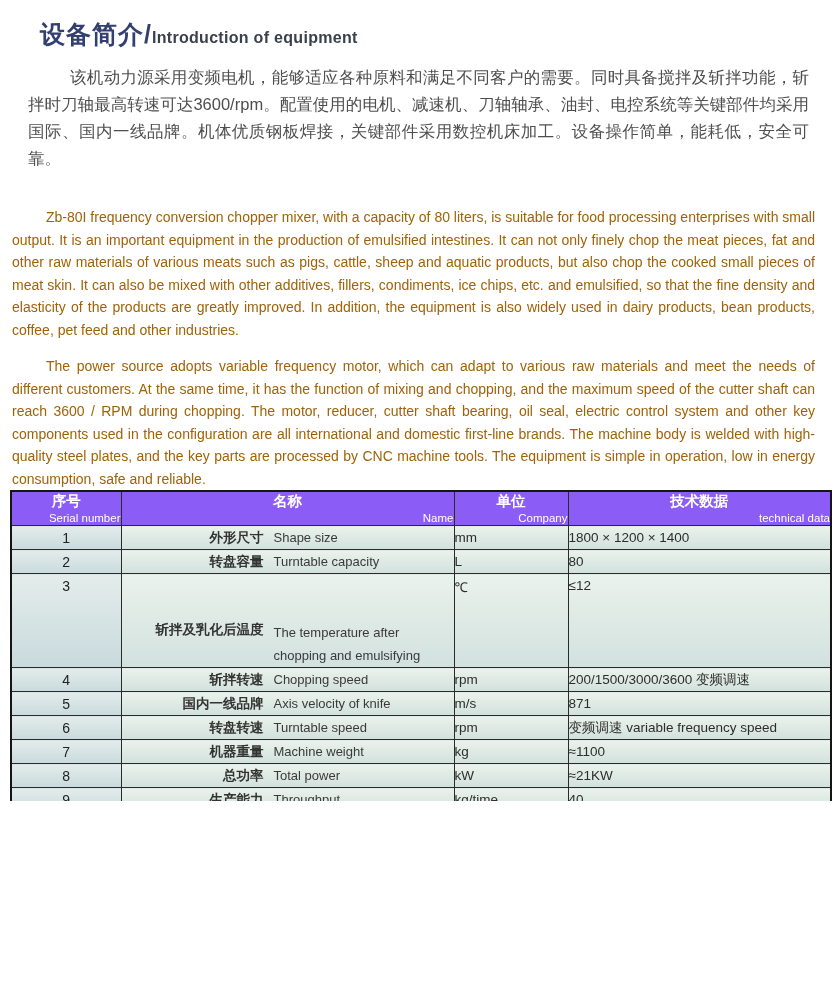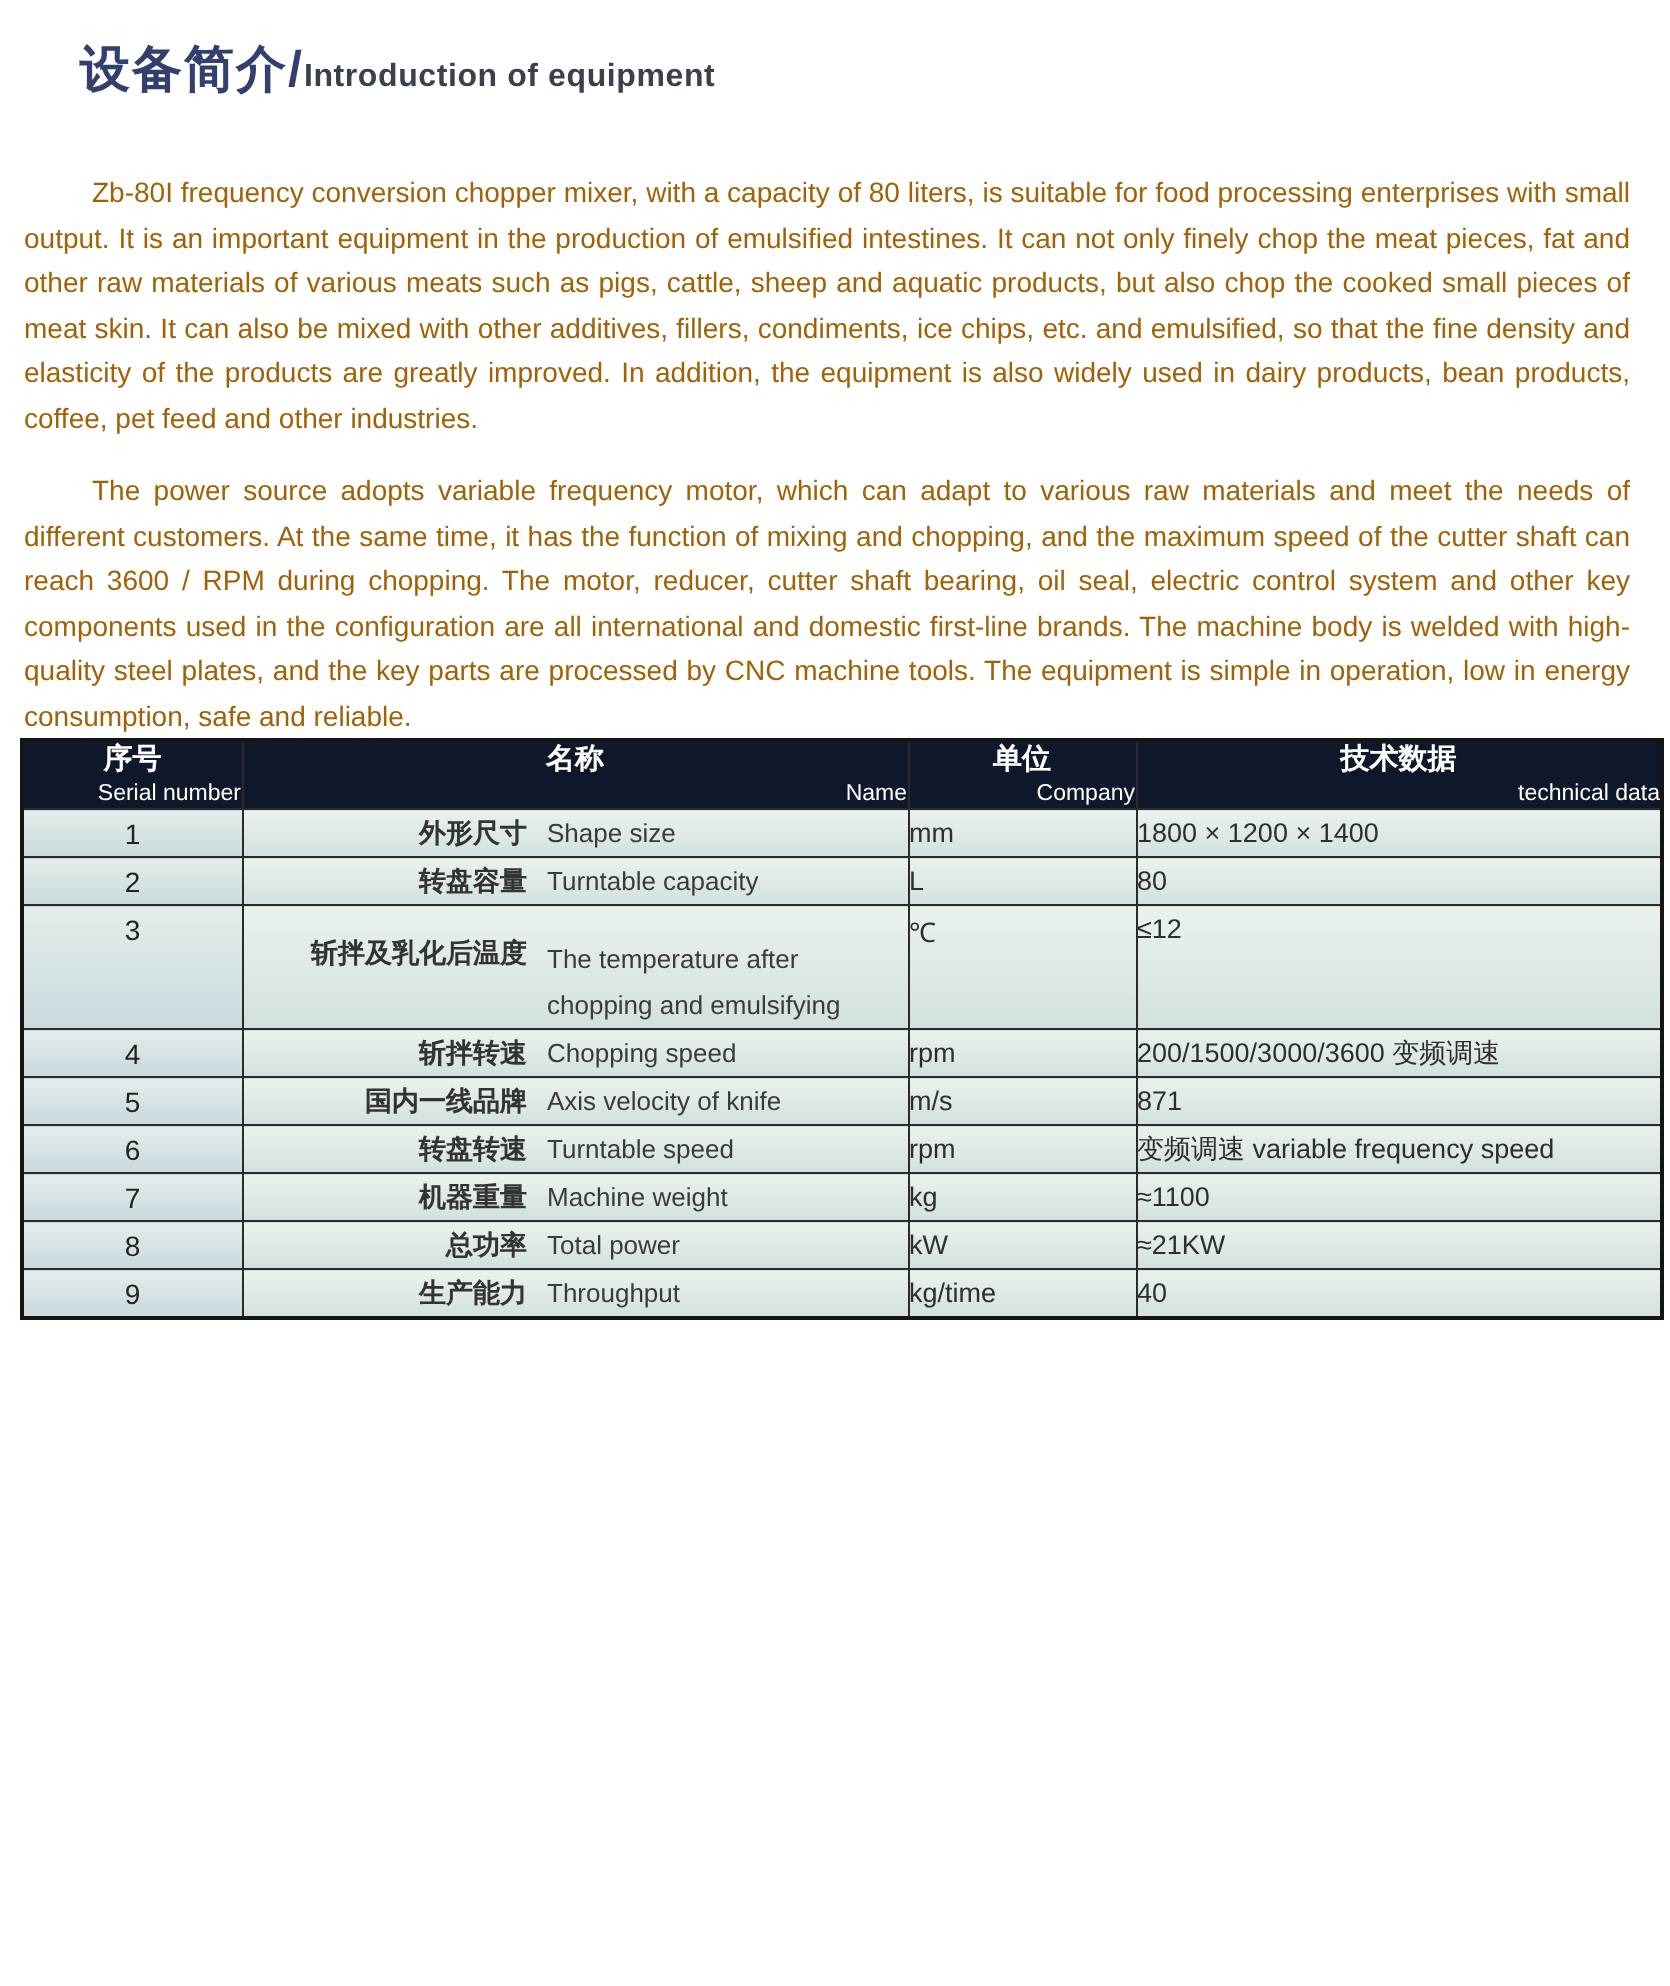--- a/index.html
+++ b/index.html
@@ -34,51 +34,52 @@
   .params-zh { font-size:28px; color:#0e0e0e; font-weight:600; letter-spacing:2px; }
   .params-en { font-size:13.5px; color:#1f1f1f; margin-left:10px; }
 
   table.params-table {
     border-collapse:collapse; table-layout:fixed;
     width:820px; margin-left:10px;
     border:2px solid #151515;
   }
   .params-table th, .params-table td { border:1px solid #2a2a2a; padding:0; }
 
-  thead th { background:#0f172a; color:#ffffff; padding:4px 0 5px; }
+  thead th { background:#8b5cf6; color:#ffffff; padding:4px 0 5px; }
   .th-zh { font-size:14.5px; font-weight:bold; line-height:19px; }
   .th-en { font-size:11.5px; font-weight:normal; line-height:14px;text-align:right; }
 
   tbody td {
     height:23px;
     background:linear-gradient(180deg, #eaf2ec 0%, #d2e1de 100%);
     font-size:14px; color:#222; vertical-align:middle;
   }
   td.c-no {
     text-align:center;
     background:linear-gradient(180deg, #e3ecea 0%, #c9dadd 100%);
   }
   .name-wrap { display:flex; align-items:center; }
   .n-zh { width:142px; flex:0 0 142px; text-align:right; font-size:13.5px; font-weight:600; color:#333; }
   .n-en { margin-left:10px; font-size:13px; color:#3a3a3a; white-space:pre-line; line-height:23px; }
   td.c-unit, td.c-val { text-align:left; font-size:13.5px; color:#2d2d2d; }
 
   tr.tall td { height:47px; }
   tr.tall td.c-no, tr.tall td.c-unit, tr.tall td.c-val { vertical-align:top; padding-top:4px; }
-  tr.tall .name-wrap { align-items:flex-start; padding-top:15px; }
+  tr.tall .name-wrap { align-items:flex-start; padding-top:15px;margin-top:32px; }
 </style>
 </head>
 <body>
 
 <div class="page">
 
   <header class="intro-header">
     <span class="zh-title">设备简介/</span><span class="en-title">Introduction of equipment</span>
   </header>
 
+  <p class="zh second">该机动力源采用变频电机，能够适应各种原料和满足不同客户的需要。同时具备搅拌及斩拌功能，斩拌时刀轴最高转速可达3600/rpm。配置使用的电机、减速机、刀轴轴承、油封、电控系统等关键部件均采用国际、国内一线品牌。机体优质钢板焊接，关键部件采用数控机床加工。设备操作简单，能耗低，安全可靠。</p>
   <p class="en first-en">Zb-80I frequency conversion chopper mixer, with a capacity of 80 liters, is suitable for food processing enterprises with small output. It is an important equipment in the production of emulsified intestines. It can not only finely chop the meat pieces, fat and other raw materials of various meats such as pigs, cattle, sheep and aquatic products, but also chop the cooked small pieces of meat skin. It can also be mixed with other additives, fillers, condiments, ice chips, etc. and emulsified, so that the fine density and elasticity of the products are greatly improved. In addition, the equipment is also widely used in dairy products, bean products, coffee, pet feed and other industries.</p>
   <p class="en">The power source adopts variable frequency motor, which can adapt to various raw materials and meet the needs of different customers. At the same time, it has the function of mixing and chopping, and the maximum speed of the cutter shaft can reach 3600 / RPM during chopping. The motor, reducer, cutter shaft bearing, oil seal, electric control system and other key components used in the configuration are all international and domestic first-line brands. The machine body is welded with high-quality steel plates, and the key parts are processed by CNC machine tools. The equipment is simple in operation, low in energy consumption, safe and reliable.</p>
 
 
   <table class="params-table">
     <colgroup>
       <col style="width:110px">
       <col style="width:333px">
       <col style="width:114px">
       <col style="width:263px">

